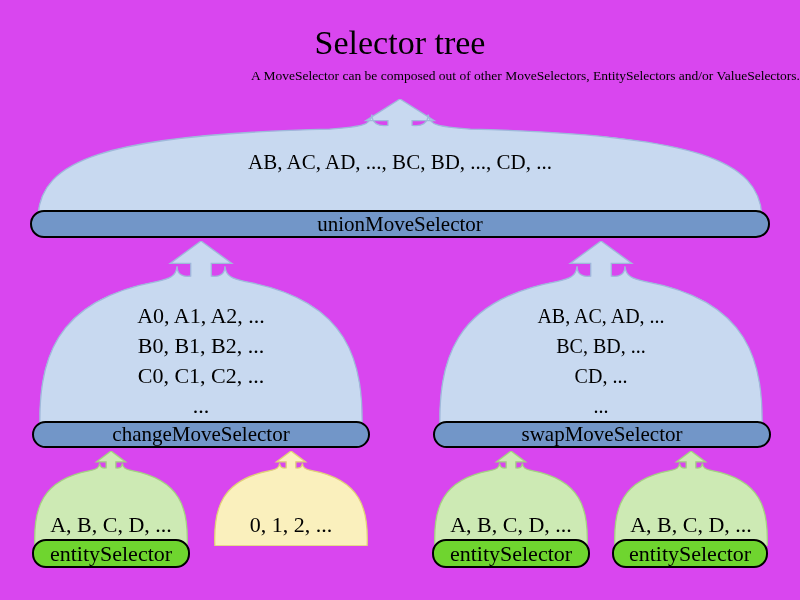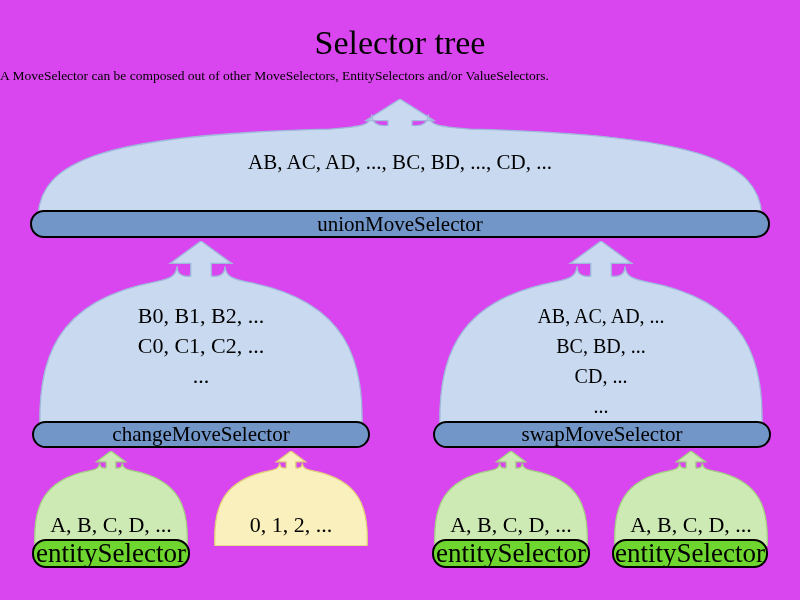--- a/index.html
+++ b/index.html
@@ -17,21 +17,21 @@
     top: 24px; left: 0; width: 100%;
     margin: 0;
     text-align: center;
     font-size: 34px;
     font-weight: 400;
     letter-spacing: 0px;
   }
   .subtitle {
     position: absolute;
     top: 68px; left: 0; width: 100%;
-    text-align: left;
+    text-align: right;
     font-size: 13.5px;
   }
   .cloud { position: absolute; z-index: 1; display: block; }
   .cloud path { stroke-width: 1.3; vector-effect: non-scaling-stroke; }
   .cloud.blue   path { fill: var(--blue-fill);   stroke: var(--blue-stroke); }
   .cloud.green  path { fill: var(--green-fill);  stroke: var(--green-stroke); }
   .cloud.yellow path { fill: var(--yellow-fill); stroke: var(--yellow-stroke); }
   .cloudtext {
     position: absolute;
     z-index: 1;
@@ -44,21 +44,21 @@
     box-sizing: border-box;
     display: flex;
     align-items: center;
     justify-content: center;
     border: 2px solid var(--bar-border);
     border-radius: 14px;
     white-space: nowrap;
     text-align: right;
   }
   .bar.blue-bar   { background: var(--blue-bar);   font-size: 21px; }
-  .bar.green-bar  { background: var(--green-bar);  font-size: 27px; }
+  .bar.green-bar  { background: var(--green-bar);  font-size: 22px; }
   .bar.yellow-bar { background: var(--yellow-bar); font-size: 22px; }
 </style>
 </head>
 <body>
 
 <div class="stage">
 
   <h1 class="title">Selector tree</h1>
   <div class="subtitle">A MoveSelector can be composed out of other MoveSelectors, EntitySelectors and/or ValueSelectors.</div>
 
@@ -69,20 +69,21 @@
     <div>AB, AC, AD, ..., BC, BD, ..., CD, ...</div>
   </div>
   <div class="bar blue-bar" style="left:30px; top:210px; width:740px; height:28px">
     <span>unionMoveSelector</span>
   </div>
 
   <svg class="cloud blue" style="left:30px; top:241px; width:342px; height:196px" viewBox="0 0 400 280" preserveAspectRatio="none">
     <path d="M 12,280 C 8,170 28,85 148,58 C 164,54 171,50 172,36 C 172,47 178,52 188,50 L 188,32 L 164,32 L 200,0 L 236,32 L 212,32 L 212,50 C 222,52 228,47 228,36 C 229,50 236,54 252,58 C 372,85 392,170 388,280 Z"></path>
   </svg>
   <div class="cloudtext" style="left:30px; top:301px; width:342px; font-size:22px; line-height:30px">
+    <div>A0, A1, A2, ...</div>
     <div>B0, B1, B2, ...</div>
     <div>C0, C1, C2, ...</div>
     <div>...</div>
   </div>
   <div class="bar blue-bar" style="left:32px; top:421px; width:338px; height:27px">
     <span>changeMoveSelector</span>
   </div>
 
   <svg class="cloud blue" style="left:430px; top:241px; width:342px; height:196px" viewBox="0 0 400 280" preserveAspectRatio="none">
     <path d="M 12,280 C 8,170 28,85 148,58 C 164,54 171,50 172,36 C 172,47 178,52 188,50 L 188,32 L 164,32 L 200,0 L 236,32 L 212,32 L 212,50 C 222,52 228,47 228,36 C 229,50 236,54 252,58 C 372,85 392,170 388,280 Z"></path>

